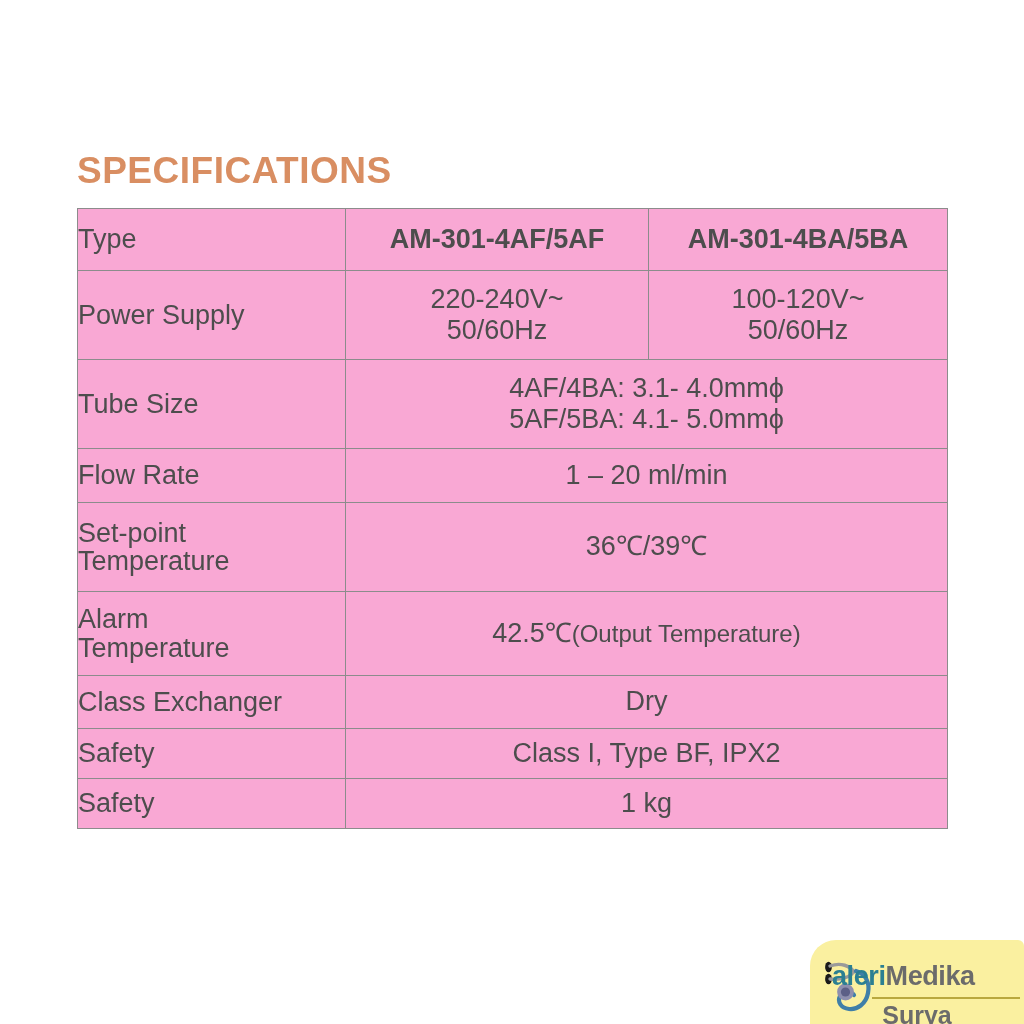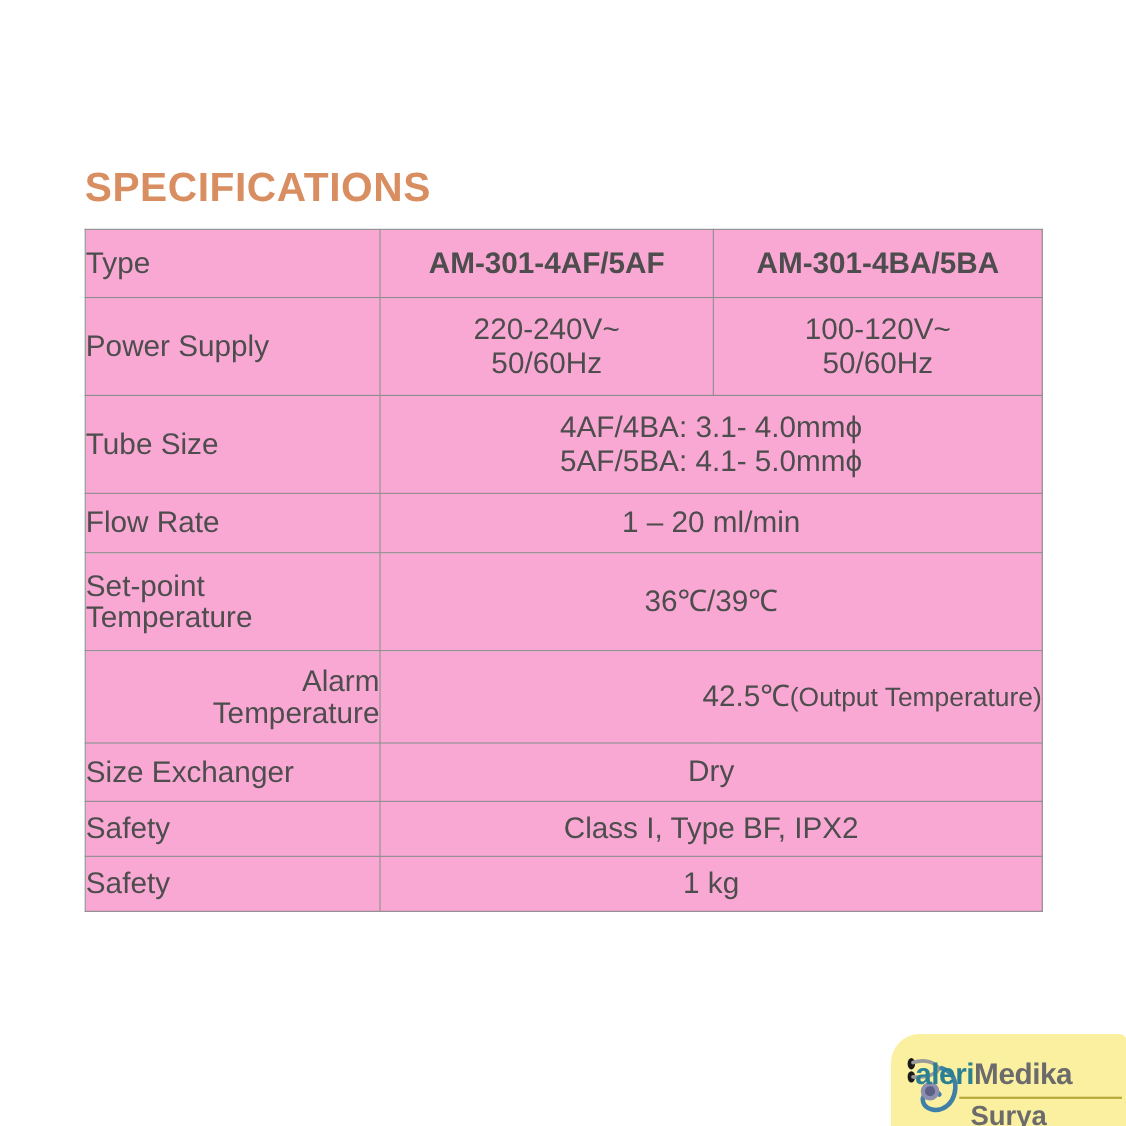--- a/index.html
+++ b/index.html
@@ -63,21 +63,21 @@
     letter-spacing: 0px;
   }
   .col-a { width: 303px; }
 
   
   .r-type    td { height: 61px; }
   .r-power   td { height: 88px; }
   .r-tube    td { height: 88px; }
   .r-flow    td { height: 53px; }
   .r-set     td { height: 88px; }
-  .r-alarm   td { height: 83px; text-align: right; }
+  .r-alarm   td { height: 83px; }
   .r-heat    td { height: 52px; }
   .r-safety  td { height: 49px; }
   .r-dim     td { height: 49px; }
   .r-weight  td { height: 49px; }
 
   .line2 { display: block; }
   .paren { font-size: 24px; }
   .sub-note { white-space: nowrap; }
 
   
@@ -194,21 +194,21 @@
       <td class="cell-label">
         <span class="line2">Alarm</span>
         <span class="line2">Temperature</span>
       </td>
       <td class="cell-val" colspan="2">
         <span class="sub-note"><span>42.5℃</span><span class="paren">(Output Temperature)</span></span>
       </td>
     </tr>
 
     <tr class="r-heat">
-      <td class="cell-label">Size Exchanger</td>
+      <td class="cell-label">Class Exchanger</td>
       <td class="cell-val" colspan="2">Dry</td>
     </tr>
 
     <tr class="r-safety">
       <td class="cell-label">Safety</td>
       <td class="cell-val" colspan="2">Class I, Type BF, IPX2</td>
     </tr>
 
 
     <tr class="r-weight">

